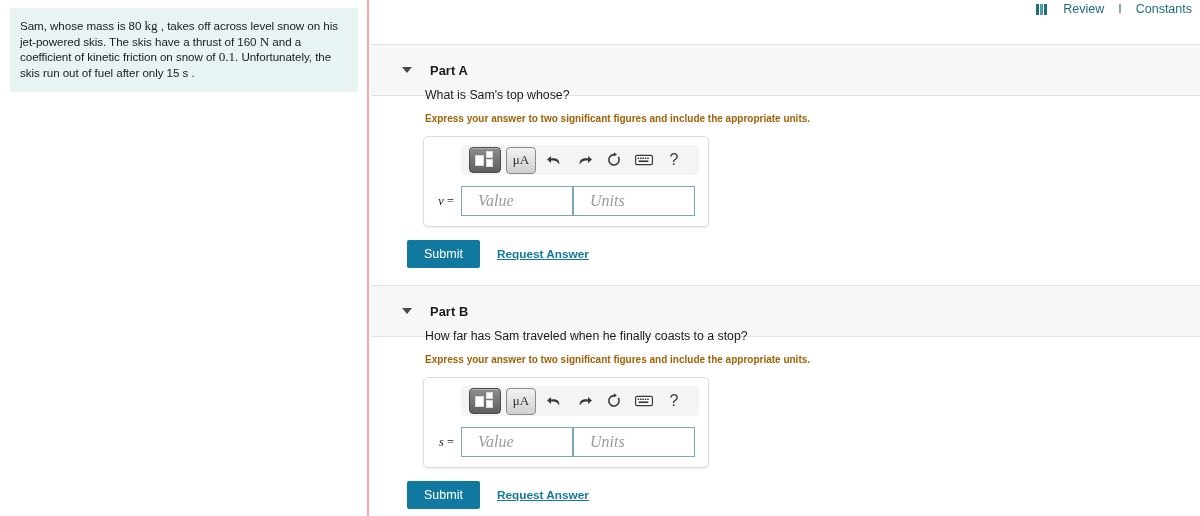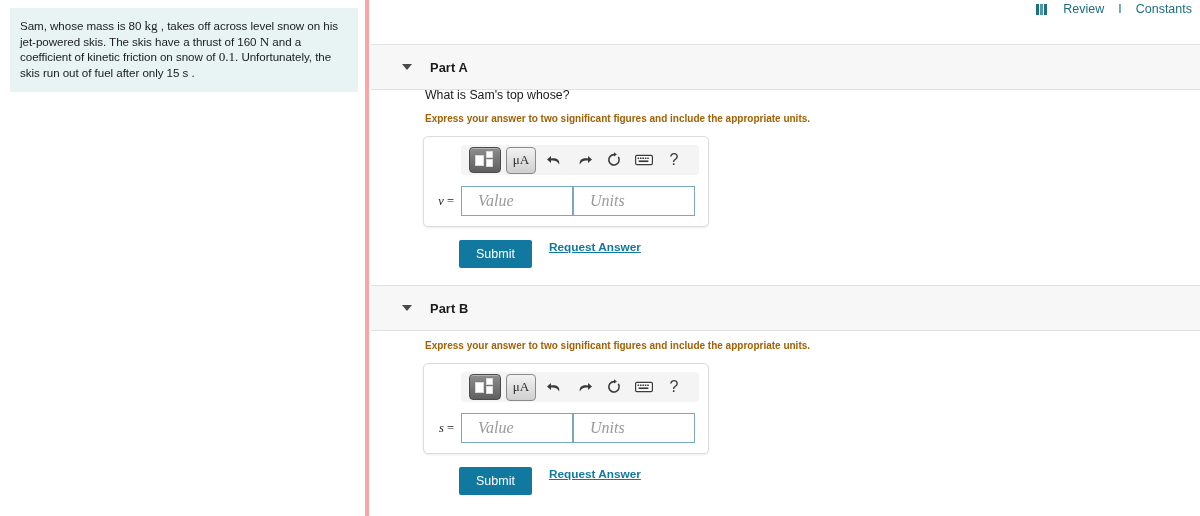--- a/index.html
+++ b/index.html
@@ -17,21 +17,21 @@
     background: #ffffff;
   }
 
   
   #left-pane {
     position: absolute;
     left: 0; top: 0;
     width: 369px;
     height: 516px;
     background: #ffffff;
-    border-right: 4px solid #fca5a5;
+    border-right: 2px solid #fca5a5;
     box-sizing: border-box;
   }
   #question-card {
     position: absolute;
     left: 10px;
     top: 8px;
     width: 348px;
     background: #e8f3f3;
     padding: 10px 10px 12px 10px;
     box-sizing: border-box;
@@ -86,21 +86,21 @@
   }
   .book-icon i:nth-child(1) { left: 0px; }
   .book-icon i:nth-child(2) { left: 4px; background:#4e97a6; }
   .book-icon i:nth-child(3) { left: 8px; }
 
   
   .part-band {
     position: absolute;
     left: 0;
     width: 829px;
-    height: 46px;
+    height: 52px;
     background: #f7f7f7;
     border-top: 1px solid #e2e2e2;
     border-bottom: 1px solid #e2e2e2;
     box-sizing: border-box;
     display: flex;
     align-items: center;
   }
   .caret {
     width: 0; height: 0;
     border-left: 5px solid transparent;
@@ -237,24 +237,23 @@
     font-style: italic;
     font-size: 16px;
     color: #9a9a9a;
     padding-left: 16px;
   }
   .field-value { width: 112px; }
   .field-units { width: 122px; border-left: 1px solid #7ba7bc; }
 
   
   .submit-row {
-    margin-left: 52px;
     margin-top: 13px;
     display: flex;
-    align-items: flex-start;
+    align-items: center;
     padding-left: 36px;
   }
   .submit-btn {
     background: #1179a0;
     color: #ffffff;
     font-size: 12.5px;
     padding: 7px 17px;
     border: none;
     border-radius: 2px;
     cursor: pointer;
@@ -358,20 +357,21 @@
         <span class="request-link">Request Answer</span>
       </div>
     </div>
 
     <div class="part-band" style="top:285px;">
       <span class="caret"></span>
       <span class="part-title">Part B</span>
     </div>
 
     <div class="part-body" style="top:329px;">
+      <div class="prompt">How far has Sam traveled when he finally coasts to a stop?</div>
       <div class="instruction">Express your answer to two significant figures and include the appropriate units.</div>
 
       <div class="answer-box">
         <div class="toolbar">
           <div class="tool-btn">
             <span class="tmpl-a"></span>
               <span class="tmpl-b"></span>
               <span class="tmpl-c"></span>
           </div>
           <div class="ua-btn">μA</div>

